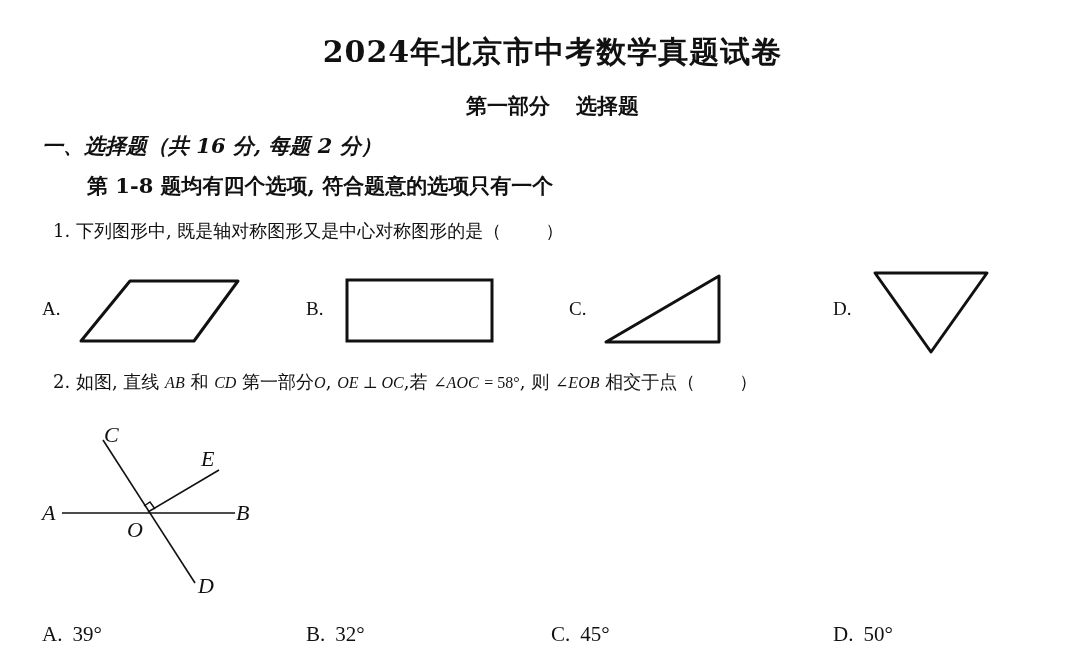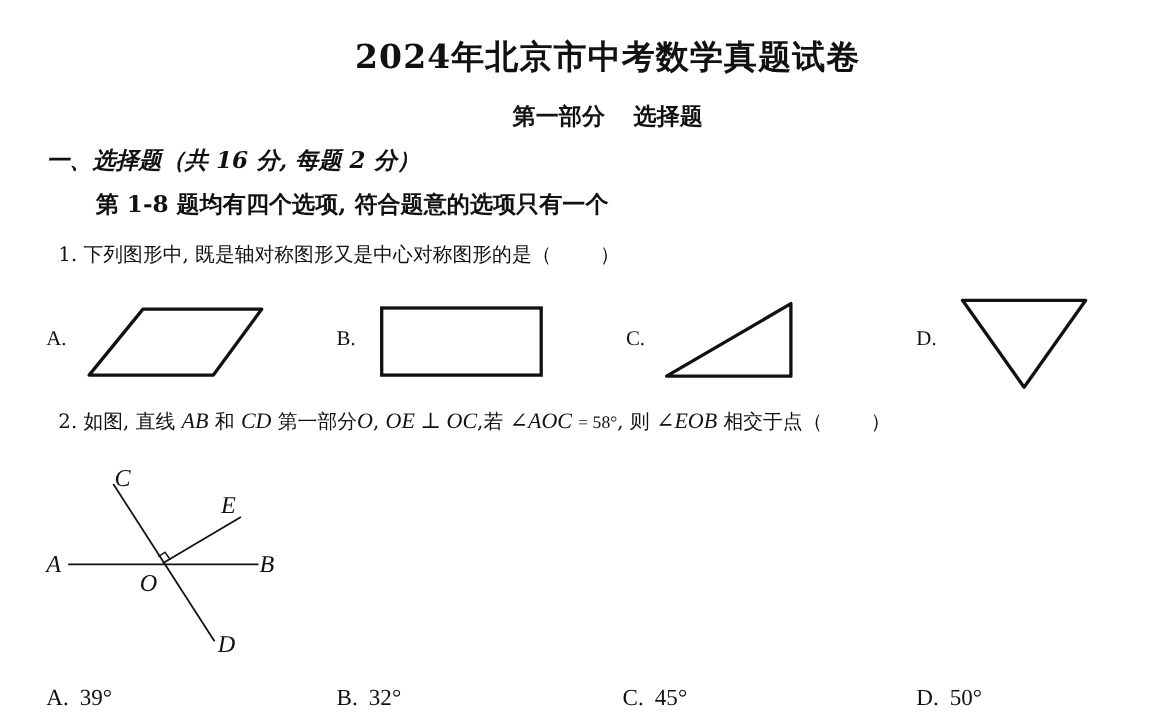--- a/index.html
+++ b/index.html
@@ -15,21 +15,21 @@
     .subtitle {
       left: 0; width: 1105px; top: 92px; text-align: center;
       font-size: 21px; font-weight: bold;
     }
     .subtitle .gap { display: inline-block; width: 26px; }
     .section { left: 42px; top: 132px; font-size: 21px; font-weight: bold; font-style: italic; }
     .instr { left: 42px; top: 172px; font-size: 21px; font-weight: bold; margin-left: 45px; }
     .q { left: 53px; font-size: 18px; }
     .q1 { top: 219px; }
     .q2 { top: 370px; }
-    .math { font-family: "Liberation Serif", "DejaVu Serif", serif; font-style: italic; font-size: 20px; }
+    .math { font-family: "Liberation Serif", "DejaVu Serif", serif; font-style: italic; font-size: 16px; }
     .mathn { font-family: "Liberation Serif", "DejaVu Serif", serif; font-size: 16px; }
     .opt-label { font-family: "Liberation Serif", "DejaVu Serif", serif; font-size: 19px; }
     svg { position: absolute; overflow: visible; }
     .ans { font-family: "Liberation Serif", "DejaVu Serif", serif; font-size: 21px; top: 622px; }
     .ans .v { margin-left: 10px; }
     .lbl { font-family: "Liberation Serif", "DejaVu Serif", serif; font-style: italic; font-size: 22px; }
   </style>
 </head>
 <body>
 
@@ -89,18 +89,18 @@
 <div class="abs lbl" style="left:236px; top:500px;">B</div>
 <div class="abs lbl" style="left:127px; top:517px;">O</div>
 <div class="abs lbl" style="left:198px; top:573px;">D</div>
 
 <div class="abs ans" style="left:42px;">
   <span>A.</span><span class="v">39°</span>
 </div>
 <div class="abs ans" style="left:306px;text-align:center;">
   <span>B.</span><span class="v">32°</span>
 </div>
-<div class="abs ans" style="left:566px;">
+<div class="abs ans" style="left:551px;">
   <span>C.</span><span class="v">45°</span>
 </div>
 <div class="abs ans" style="left:833px;">
   <span>D.</span><span class="v">50°</span>
 </div>
 
 </body></html>

